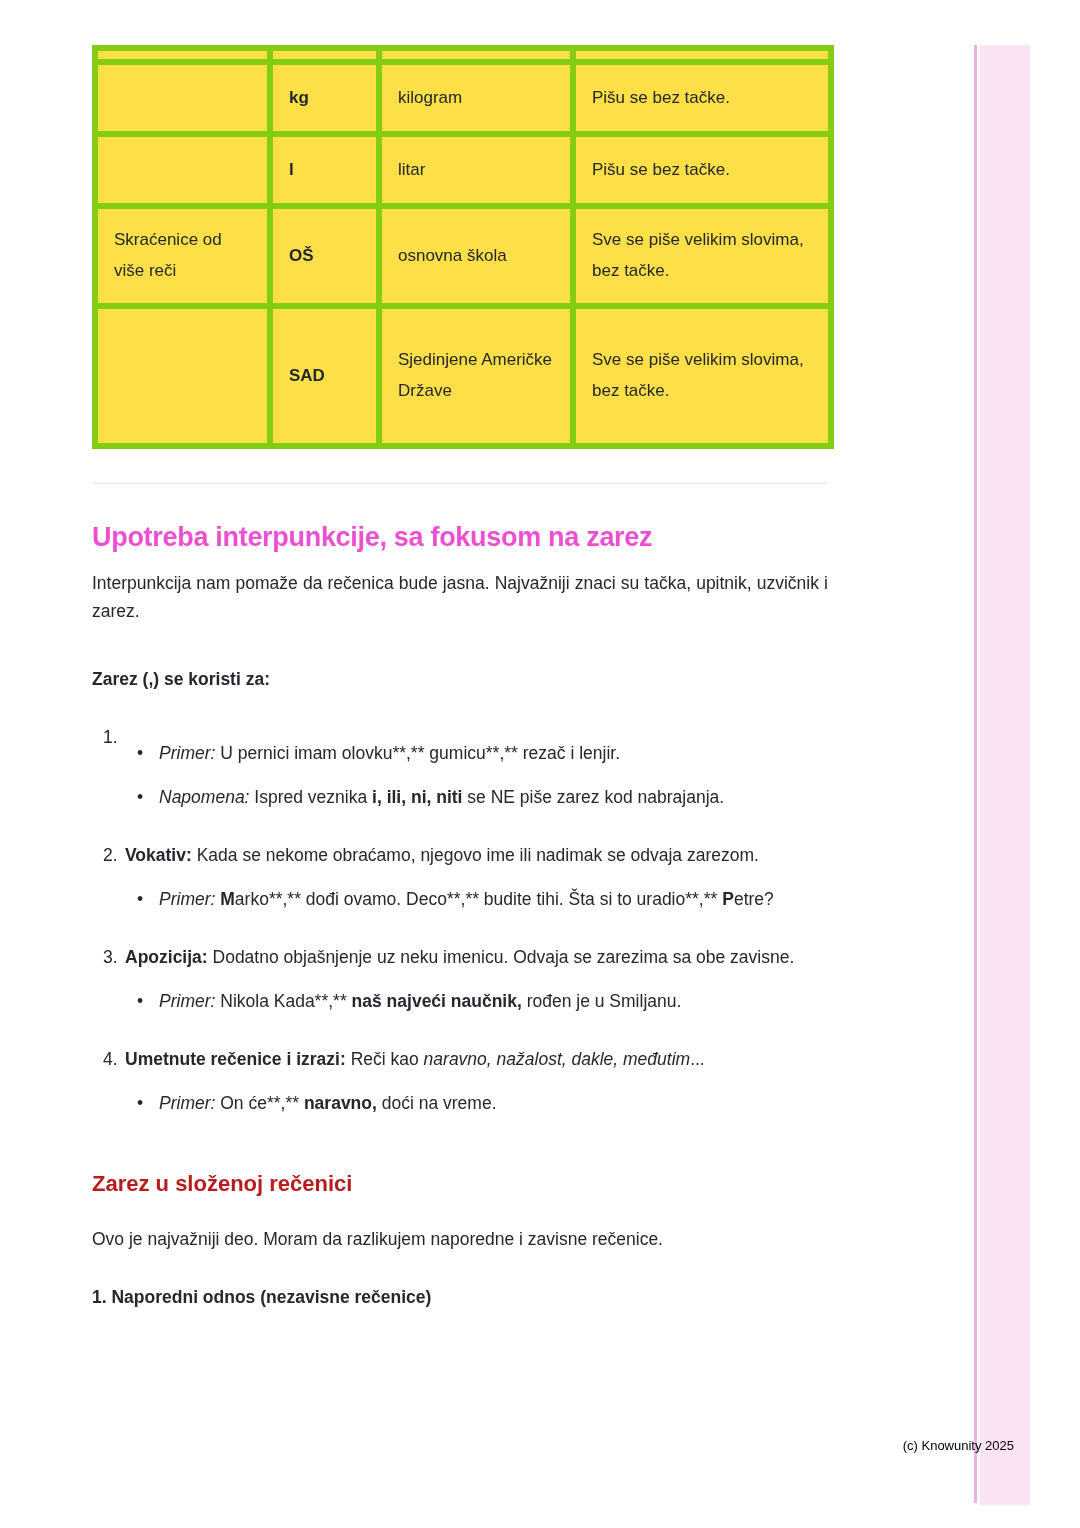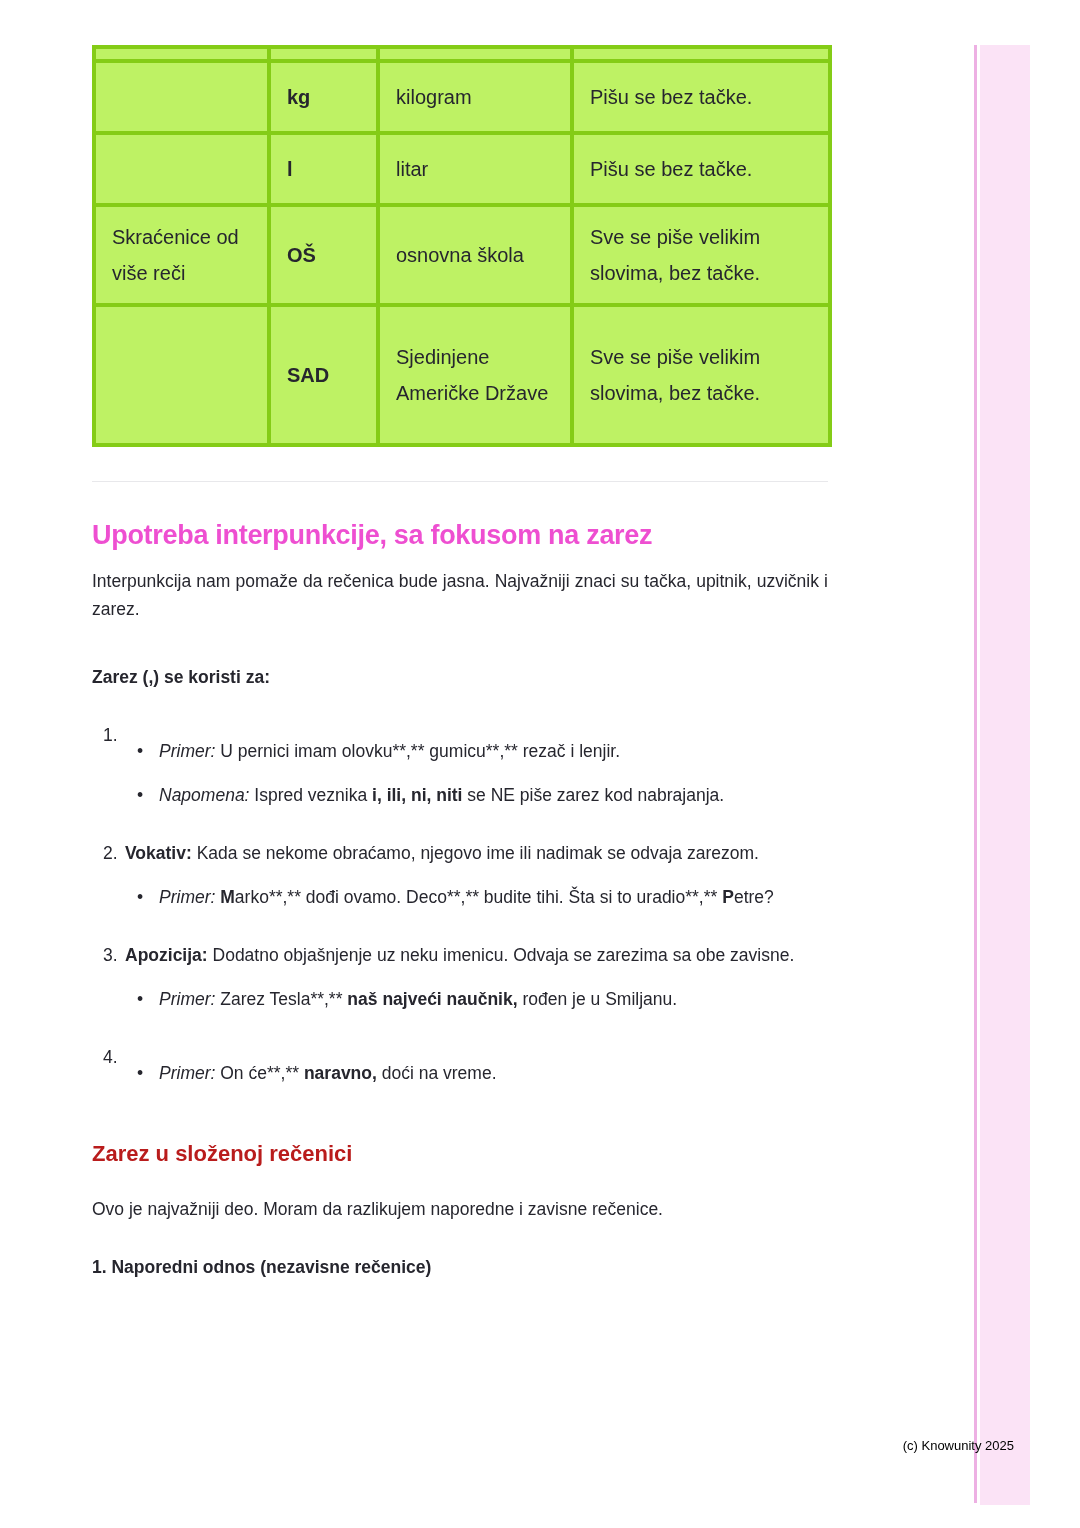--- a/index.html
+++ b/index.html
@@ -15,24 +15,24 @@
 
   
   .accent-line { position:absolute; left:974px; top:45px; width:3px; height:1458px; background:#edb0e3; }
   .accent-band { position:absolute; left:980px; top:45px; width:50px; height:1460px; background:#fbe3f6; }
 
   .content { padding:45px 252px 0 92px; }
 
   
   table.abbr { border-collapse:collapse; width:736px; table-layout:fixed; }
   table.abbr td {
-    border:4px solid #84cc16;
-    background:#bef264;
+    border:6px solid #84cc16;
+    background:#fde047;
     padding:8px 16px;
-    font-size:20px;
+    font-size:17px;
     line-height:1.8;
     vertical-align:middle;
     color:#26262e;
     word-wrap:break-word;
   }
   td.bold { font-weight:bold; }
   tr.frag td { height:14px; padding:0; }
   tr.r1 td { height:72px; }
   tr.r2 td { height:72px; }
   tr.r3 td { height:100px; }
@@ -172,29 +172,30 @@
         </div>
       </div>
 
       <div class="oitem">
         <span class="num">3.</span>
         <div class="ibody">
           <div class="ipara"><span class="b">Apozicija:</span><span> Dodatno objašnjenje uz neku imenicu. Odvaja se zarezima sa obe zavisne.</span></div>
           <div class="bullets">
             <div class="bullet">
               <span class="dot">•</span>
-              <div class="btext"><span class="i">Primer:</span><span> Zarez Tesla**,** </span><span class="b">naš najveći naučnik,</span><span> rođen je u Smiljanu.</span></div>
+              <div class="btext"><span class="i">Primer:</span><span> Nikola Kada**,** </span><span class="b">naš najveći naučnik,</span><span> rođen je u Smiljanu.</span></div>
             </div>
           </div>
         </div>
       </div>
 
       <div class="oitem">
         <span class="num">4.</span>
         <div class="ibody">
+          <div class="ipara"><span class="b">Umetnute rečenice i izrazi:</span><span> Reči kao </span><span class="i">naravno, nažalost, dakle, međutim</span><span>...</span></div>
           <div class="bullets">
             <div class="bullet">
               <span class="dot">•</span>
               <div class="btext"><span class="i">Primer:</span><span> On će**,** </span><span class="b">naravno,</span><span> doći na vreme.</span></div>
             </div>
           </div>
         </div>
       </div>
 
     </div>

